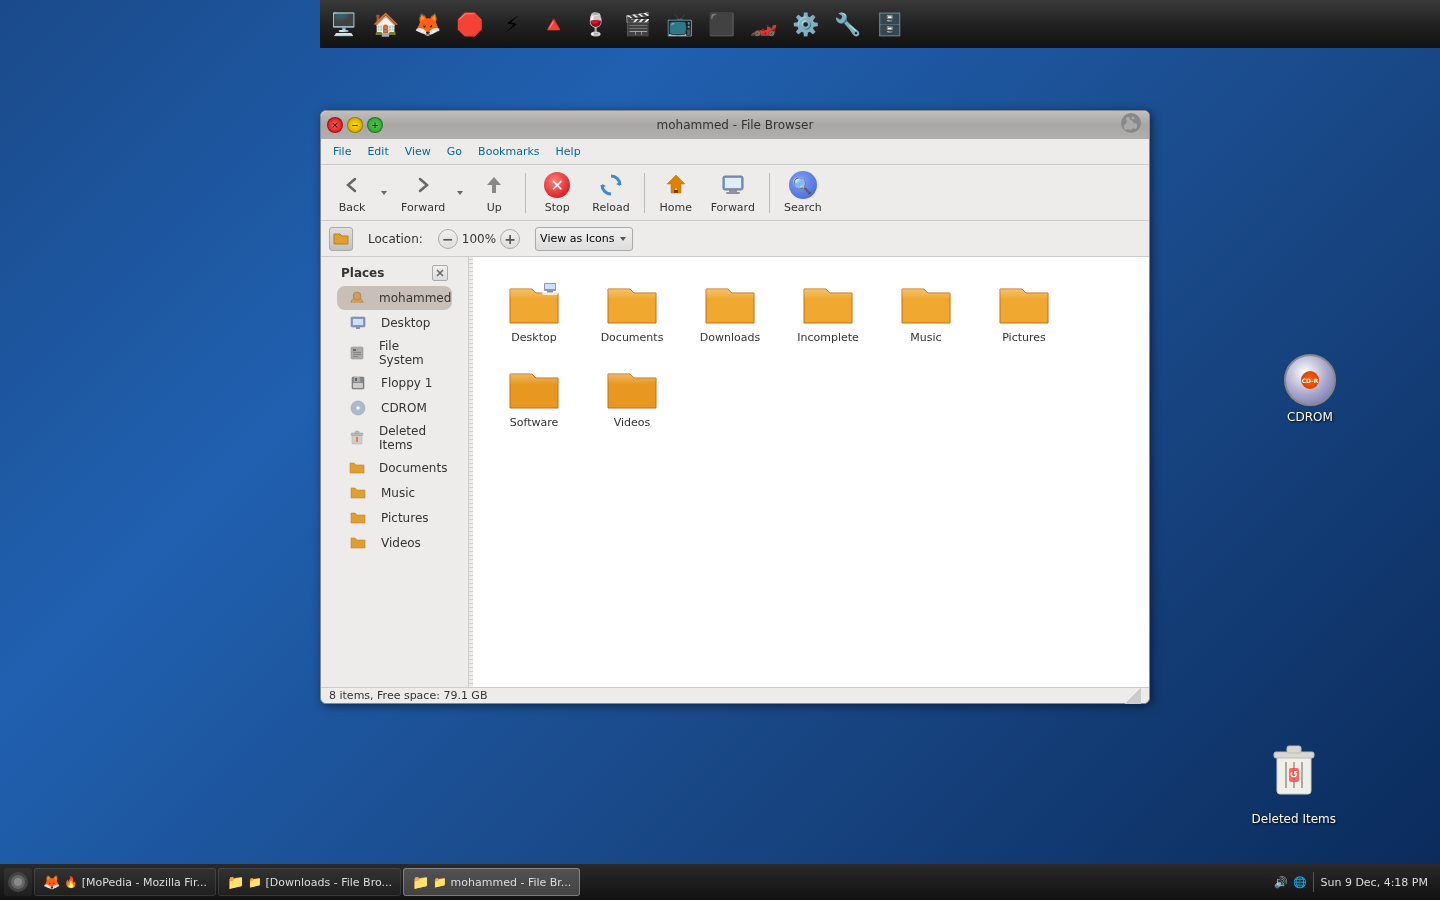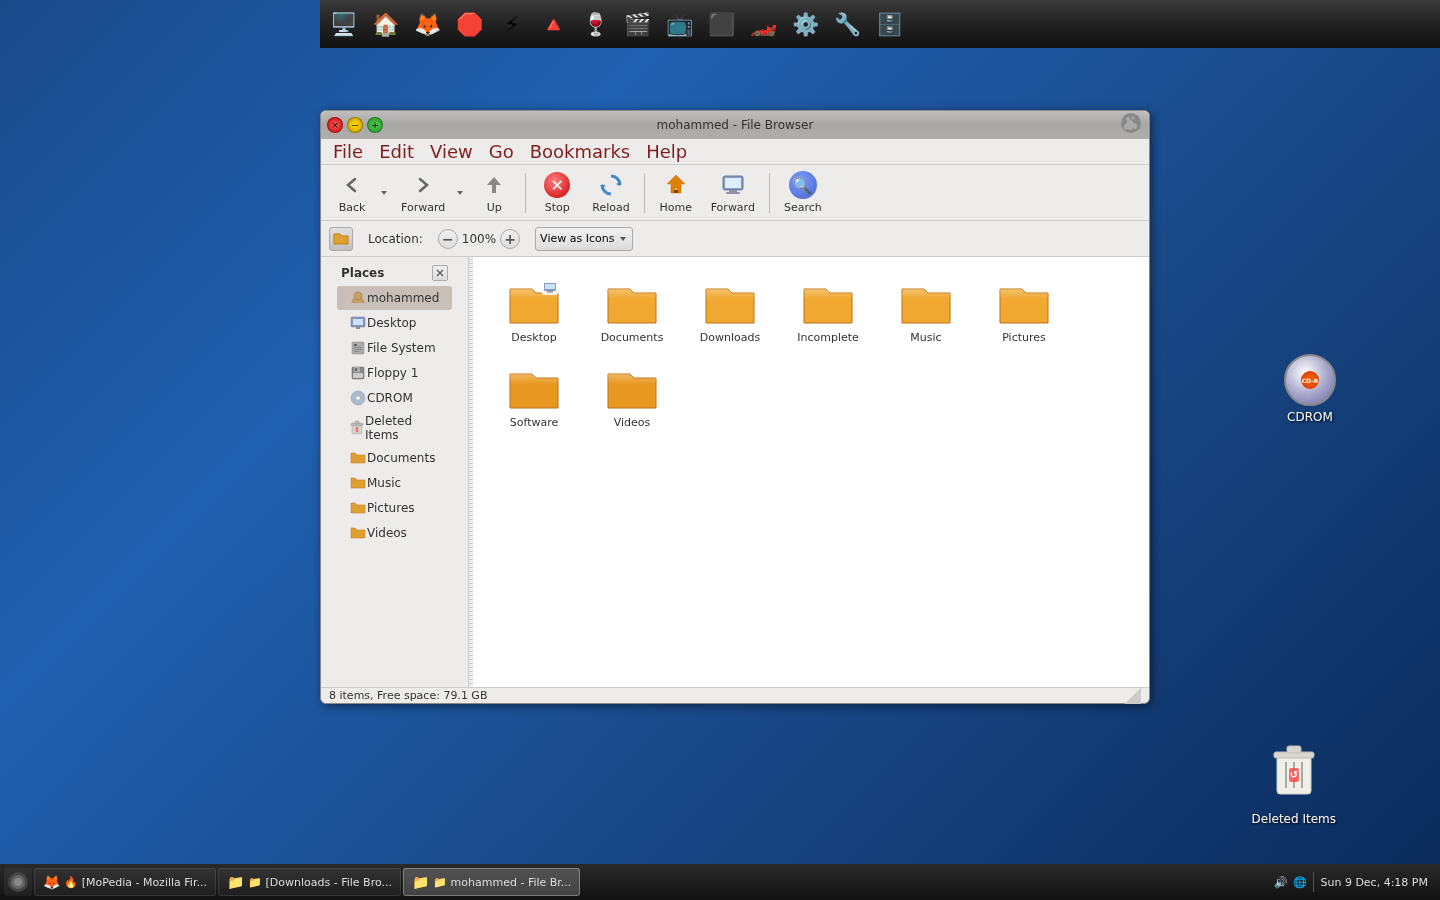--- a/index.html
+++ b/index.html
@@ -158,22 +158,22 @@
       border-bottom: 1px solid #ccc;
       display: flex;
       align-items: center;
       padding: 2px 6px;
       gap: 4px;
       height: 26px;
     }
 
     .menu-item {
       padding: 2px 6px;
-      font-size: 18px;
-      color: #7f1d1d;
+      font-size: 11px;
+      color: #0369a1;
       cursor: pointer;
       border-radius: 3px;
     }
 
     
     .toolbar {
       background: #edeceb;
       border-bottom: 1px solid #ccc;
       display: flex;
       align-items: center;
@@ -320,26 +320,26 @@
       cursor: pointer;
       display: flex;
       align-items: center;
       justify-content: center;
       font-size: 10px;
     }
 
     .sidebar-item {
       display: flex;
       align-items: center;
-      gap: 0;
+      gap: 14px;
       padding: 3px 12px;
       font-size: 12px;
       color: #333;
       cursor: pointer;
-      border-radius: 3px;
+      border-radius: 8px;
       margin: 1px 4px;
     }
     .sidebar-item.active { background: #c8c0b8; }
 
     .sidebar-item-icon {
       width: 18px;
       height: 18px;
       display: flex;
       align-items: center;
       justify-content: center;

